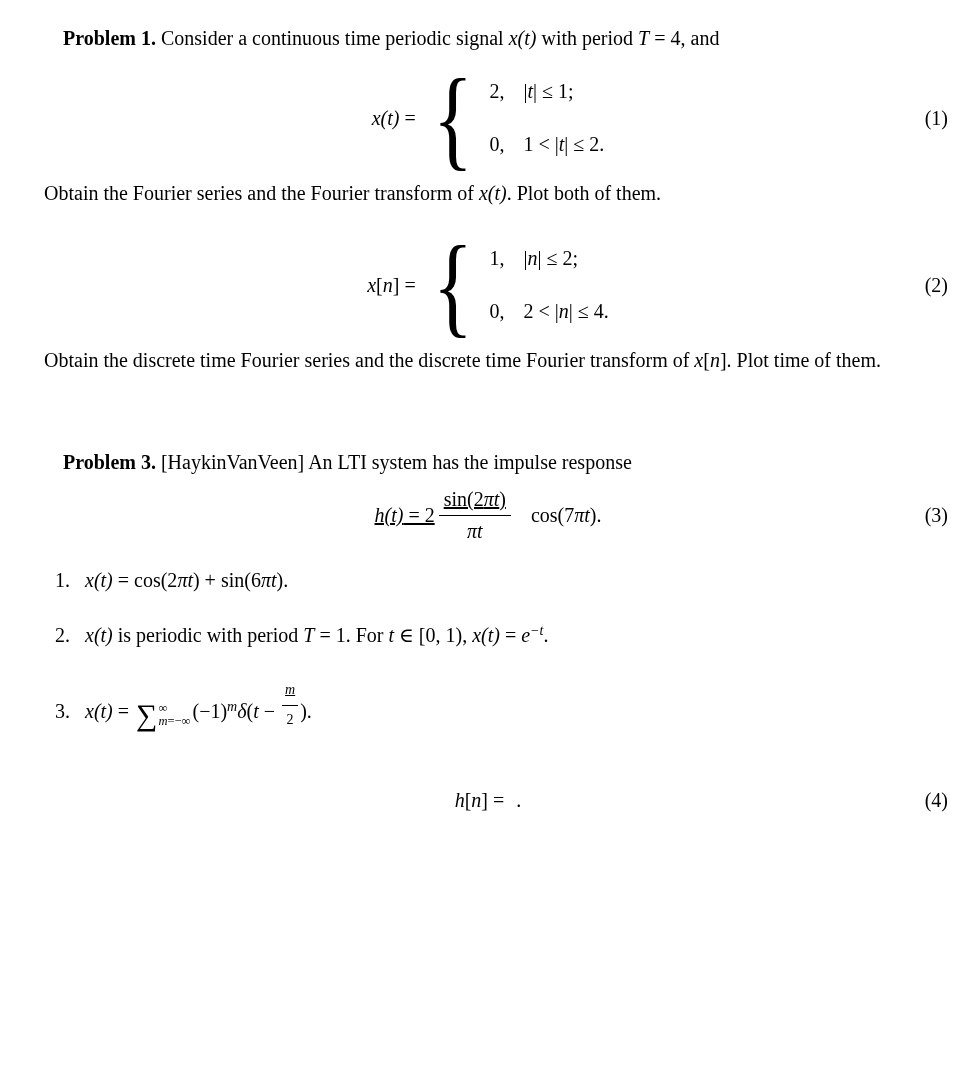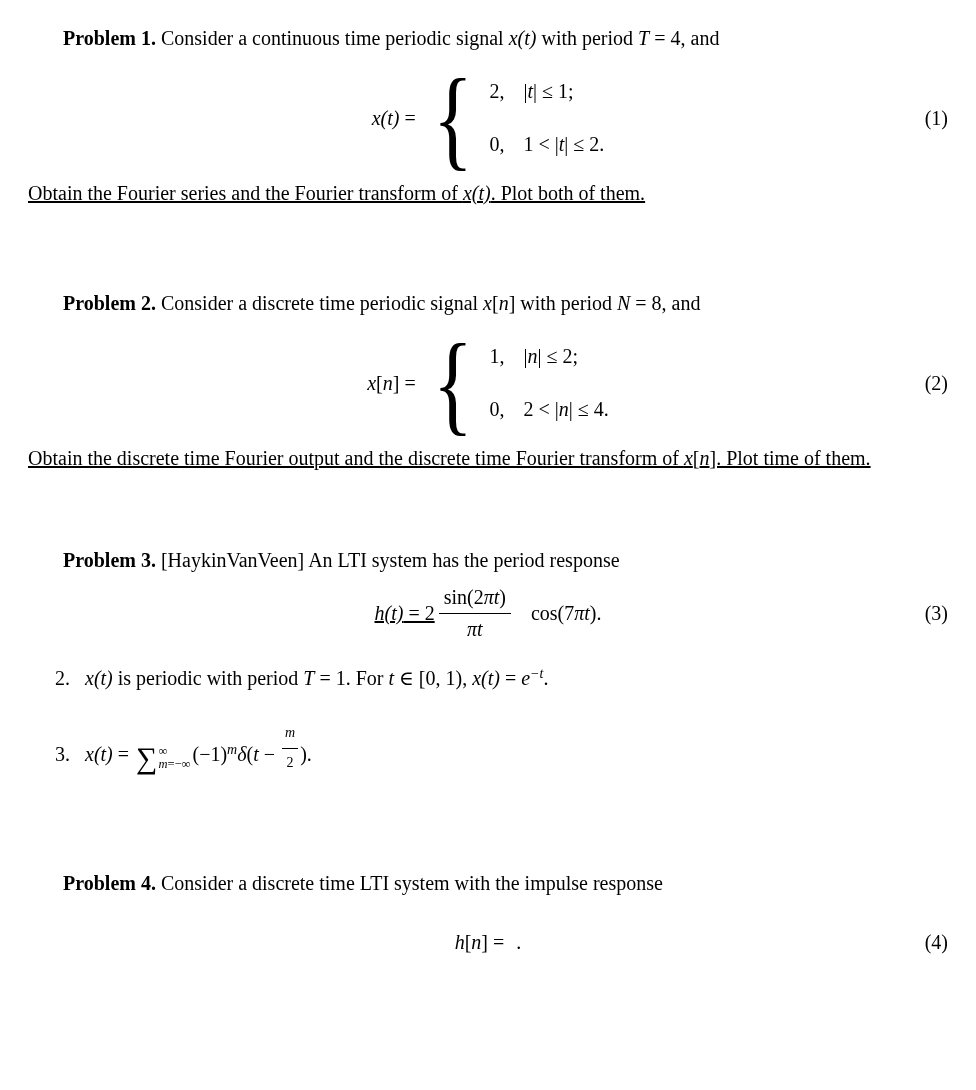--- a/index.html
+++ b/index.html
@@ -12,21 +12,21 @@
     color: #000000;
     font-family: "Liberation Serif", "DejaVu Serif", serif;
     font-size: 20px;
     padding: 24px 28px 0 28px;
     overflow: hidden;
   }
 
   
   .heading { margin: 0; line-height: 28px; text-indent: 35px; white-space: nowrap; }
   .plabel  { font-weight: bold; }
-  .para    { margin: 0; line-height: 39px; text-align: justify; text-decoration: underline; }
+  .para    { margin: 16px; line-height: 39px; text-align: justify; }
 
   
   .seg-t { font-style: normal; }
   .seg-m { font-style: italic; }
   .seg-s { font-style: italic; font-size: 14px; vertical-align: 7px; line-height: 0; }
 
   
   .equation { position: relative; display: flex; align-items: center; justify-content: center; }
   .eq-cases { height: 112px; margin-top: 10px; }
   .eq-frac  { height: 66px;  margin-top: 6px; }
@@ -39,21 +39,21 @@
     font-family: "Liberation Serif", serif;
     font-size: 112px; line-height: 0.88; font-weight: 300;
     transform: scaleX(0.75);
   }
   .cases { display: flex; flex-direction: column; gap: 27px; margin-left: 10px; }
   .case-row   { display: flex; align-items: baseline; }
   .case-value { width: 34px; }
 
   
   .frac { display: inline-block; text-align: center; vertical-align: middle; margin: 0 2px; }
-  .frac .num { display: flex; justify-content: center; align-items: center; padding: 0 5px 3px 5px; }
+  .frac .num { display: flex; justify-content: center; align-items: center; padding: 0 5px 3px 5px; text-decoration: underline; }
   .frac .den { display: block; border-top: 1.5px solid #000; padding: 2px 5px 0 5px; }
   .frac.tiny { font-size: 14px; vertical-align: -6px; margin: 0 2px; }
   .frac.tiny .num { padding: 0 3px 1px 3px; }
   .frac.tiny .den { border-top: 1px solid #000; padding: 0 3px; }
   .frac.inner { display: inline-block; font-size: 13px; margin: 0 2px; vertical-align: middle; }
   .ifnum { display: block; padding: 0 2px 1px 2px; }
   .ifden { display: block; border-top: 1px solid #000; padding: 0 2px; }
   .post { margin-left: 18px; white-space: pre; }
 
   
@@ -96,71 +96,70 @@
           </div>
         </div>
       </div>
       <span class="eq-tag">(1)</span>
     </div>
 
     <p class="para body-after-cases"><span class="seg-t">Obtain the Fourier series and the Fourier transform of </span><span class="seg-m">x(t)</span><span class="seg-t">. Plot both of them.</span></p>
   </section>
 
   <section>
-    <p class="heading sec2-heading"><span class="plabel">Problem 2.</span><span><span class="seg-t"> Consider a discrete time periodic signal </span><span class="seg-m">x</span><span class="seg-t">[</span><span class="seg-m">n</span><span class="seg-t">] with period </span><span class="seg-m">N</span><span class="seg-t"> = 8, and</span></span></p>
 
     <div class="equation eq-cases">
       <div class="eq-body">
         <span class="lhs"><span class="seg-m">x</span><span class="seg-t">[</span><span class="seg-m">n</span><span class="seg-t">] =</span></span>
         <span class="brace">{</span>
         <div class="cases">
           <div class="case-row">
             <span class="case-value"><span class="seg-t">1,</span></span>
             <span class="case-cond"><span class="seg-t">|</span><span class="seg-m">n</span><span class="seg-t">| ≤ 2;</span></span>
           </div>
           <div class="case-row">
             <span class="case-value"><span class="seg-t">0,</span></span>
             <span class="case-cond"><span class="seg-t">2 &lt; |</span><span class="seg-m">n</span><span class="seg-t">| ≤ 4.</span></span>
           </div>
         </div>
       </div>
       <span class="eq-tag">(2)</span>
     </div>
 
-    <p class="para body-after-cases"><span class="seg-t">Obtain the discrete time Fourier output and the discrete time Fourier transform of </span><span class="seg-m">x</span><span class="seg-t">[</span><span class="seg-m">n</span><span class="seg-t">]. Plot time of them.</span></p>
+    <p class="para body-after-cases"><span class="seg-t">Obtain the discrete time Fourier series and the discrete time Fourier transform of </span><span class="seg-m">x</span><span class="seg-t">[</span><span class="seg-m">n</span><span class="seg-t">]. Plot time of them.</span></p>
   </section>
 
   <section>
-    <p class="heading sec3-heading"><span class="plabel">Problem 3.</span><span><span class="seg-t"> [HaykinVanVeen] An LTI system has the period response</span></span></p>
+    <p class="heading sec3-heading"><span class="plabel">Problem 3.</span><span><span class="seg-t"> [HaykinVanVeen] An LTI system has the impulse response</span></span></p>
 
     <div class="equation eq-frac">
       <div class="eq-body">
         <span class="lhs" style="margin-right:2px;text-decoration:underline;"><span class="seg-m">h(t)</span><span class="seg-t"> = 2</span></span>
         <span class="frac">
           <span class="num">
               <span class="seg-t">sin(2</span>
               <span class="seg-m">πt</span>
               <span class="seg-t">)</span>
             </span>
           <span class="den"><span class="seg-m">πt</span></span>
         </span>
         <span class="post"><span class="seg-t">cos(7</span><span class="seg-m">πt</span><span class="seg-t">).</span></span>
       </div>
       <span class="eq-tag">(3)</span>
     </div>
 
 
     <ul class="enum">
+      <li><span class="item-label">1.</span><span class="item-text"><span class="seg-m">x(t)</span><span class="seg-t"> = cos(2</span><span class="seg-m">πt</span><span class="seg-t">) + sin(6</span><span class="seg-m">πt</span><span class="seg-t">).</span></span></li>
       <li><span class="item-label">2.</span><span class="item-text"><span class="seg-m">x(t)</span><span class="seg-t"> is periodic with period </span><span class="seg-m">T</span><span class="seg-t"> = 1. For </span><span class="seg-m">t</span><span class="seg-t"> ∈ [0, 1), </span><span class="seg-m">x(t)</span><span class="seg-t"> = </span><span class="seg-m">e</span><span class="seg-s">−t</span><span class="seg-t">.</span></span></li>
       <li><span class="item-label">3.</span><span class="item-text"><span><span class="seg-m">x(t)</span><span class="seg-t"> = </span></span><span class="bigop"><span class="sigma">∑</span><span class="limits"><span><span class="seg-t">∞</span></span><span><span class="seg-m">m</span><span class="seg-t">=−∞</span></span></span></span><span><span class="seg-t">(−1)</span></span><span class="seg-s">m</span><span><span class="seg-m">δ</span><span class="seg-t">(</span><span class="seg-m">t</span><span class="seg-t"> − </span></span><span class="frac tiny"><span class="num seg-m">m</span><span class="den">2</span></span><span><span class="seg-t">).</span></span></span></li>
     </ul>
   </section>
 
   <section>
-    <p class="heading sec4-heading"><span class="plabel">Problem 4.</span><span><span class="seg-t"> Consider a discrete time LTI system with the impulse response</span></span></p>
 
     <div class="equation eq-frac4">
       <div class="eq-body">
         <span class="lhs"><span class="seg-m">h</span><span class="seg-t">[</span><span class="seg-m">n</span><span class="seg-t">] =</span></span>
         <span class="post" style="margin-left:2px;"><span class="seg-t">.</span></span>
       </div>
       <span class="eq-tag">(4)</span>
     </div>
   </section>
 

